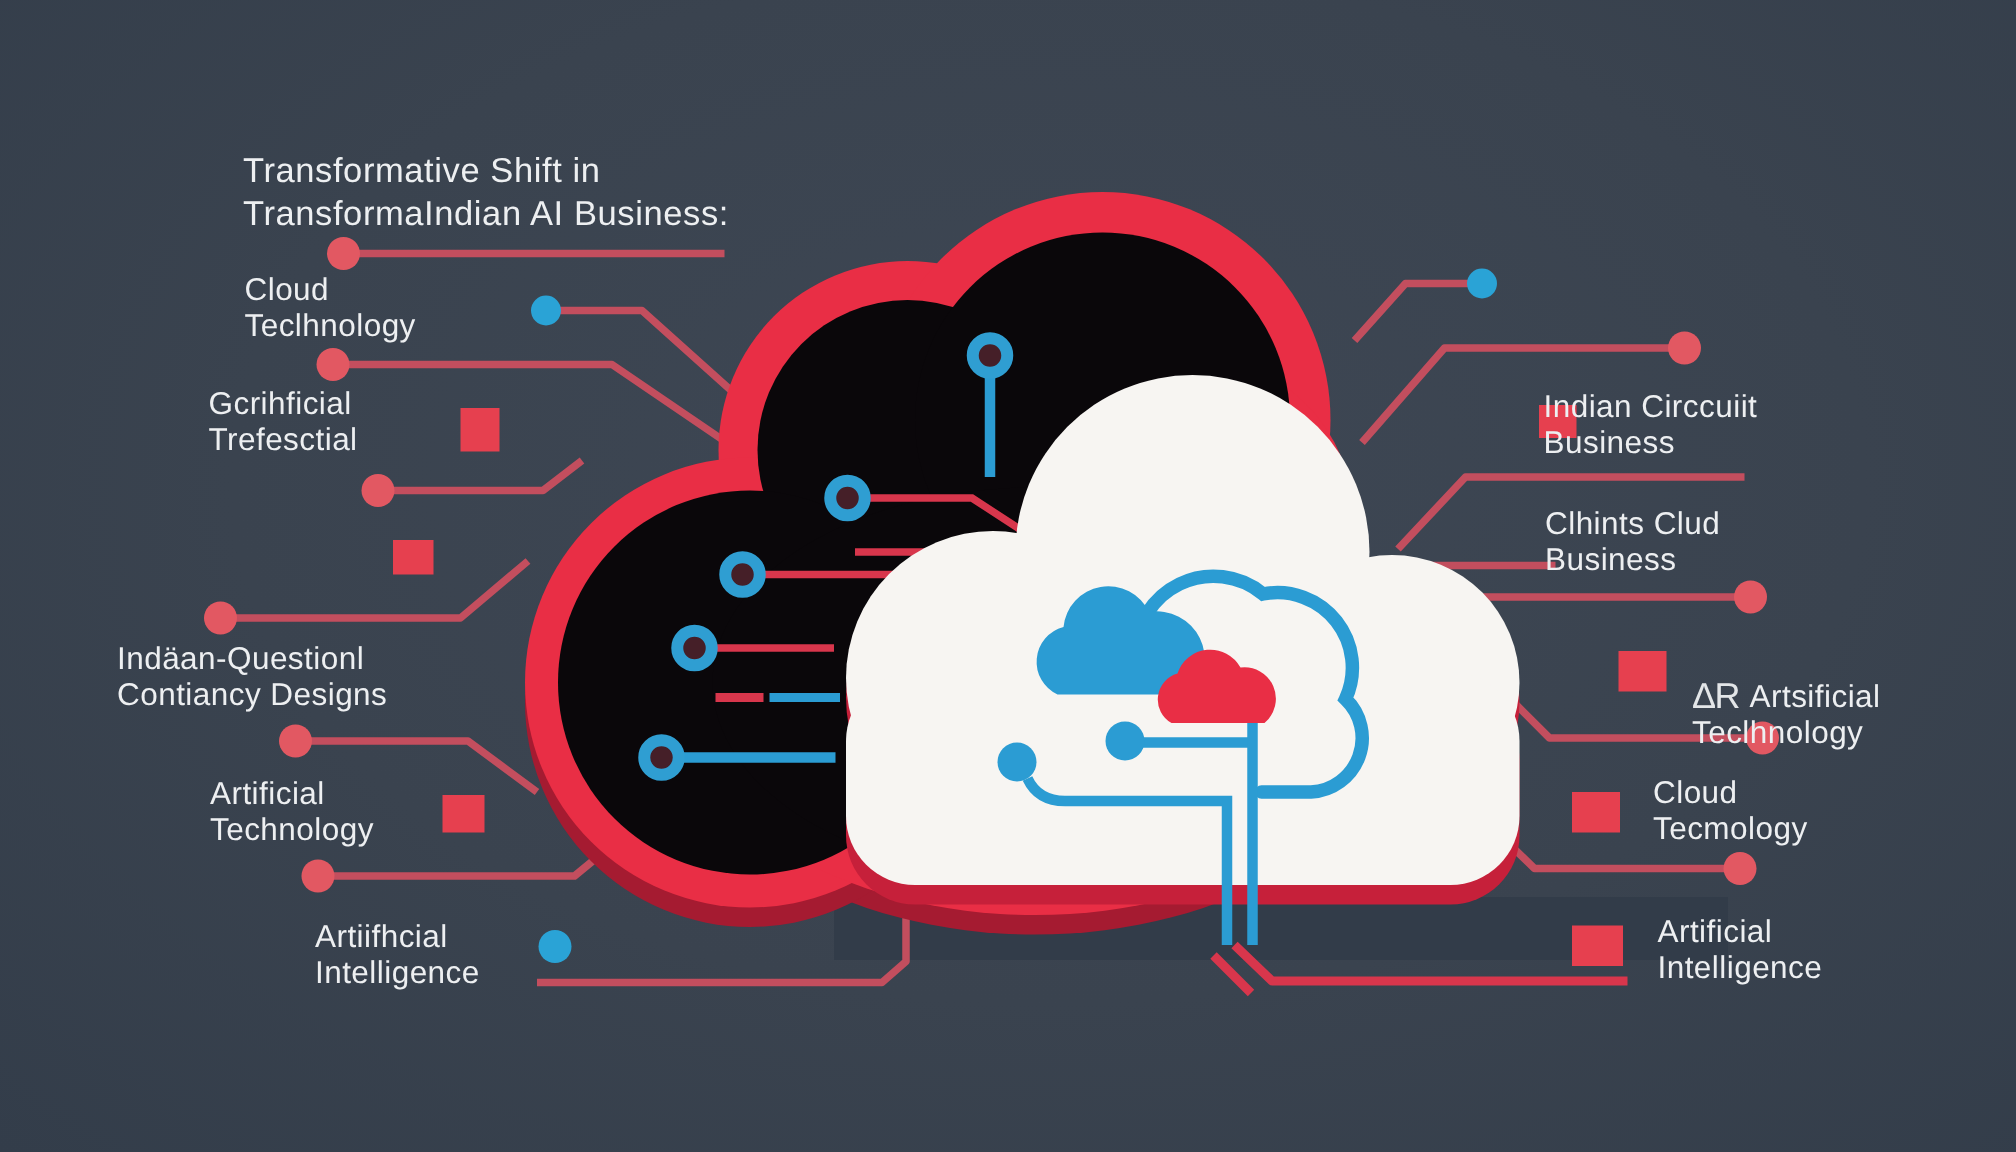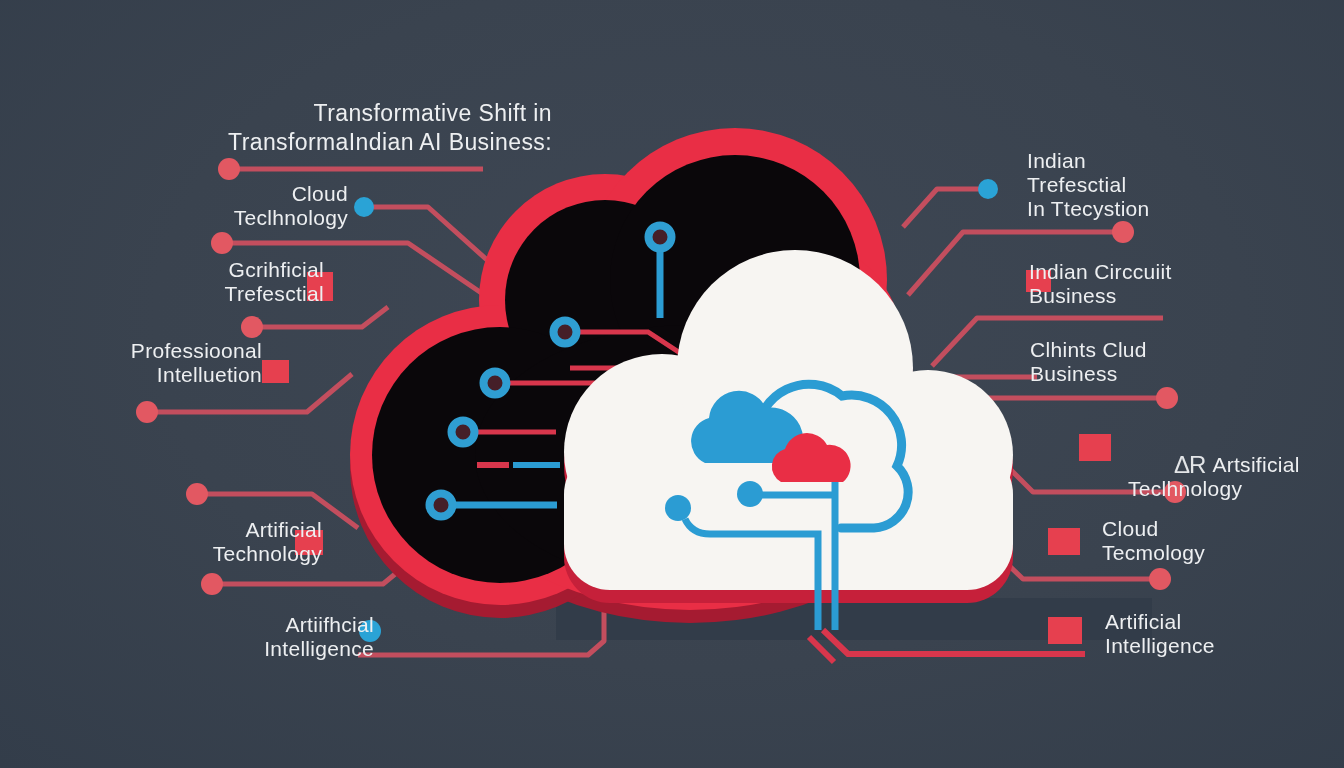--- a/index.html
+++ b/index.html
@@ -6,23 +6,23 @@
   .stage{
     position:relative;width:1344px;height:768px;overflow:hidden;
     background:radial-gradient(ellipse at 52% 42%, #3e4754 0%, #3a434f 55%, #333d4a 100%);
     font-family:"Liberation Sans", sans-serif;
   }
   .art{position:absolute;left:0;top:0;width:1344px;height:768px;}
   .lbl{
     position:absolute;color:#edeff1;font-size:21px;line-height:1.14;
     letter-spacing:.3px;white-space:pre-line;
   }
-  .c{text-align:right;}
+  .c{text-align:left;}
   .title{font-size:23px;line-height:1.28;letter-spacing:.4px;}
-  .glyph{display:inline-block;margin-right:7px;font-size:24px;letter-spacing:-1px;transform:translateY(1px);opacity:.95;margin-left:46px;}
+  .glyph{display:inline-block;margin-right:7px;font-size:24px;letter-spacing:-1px;transform:translateY(1px);opacity:.95;}
 </style>
 </head>
 <body>
 
 <div class="stage">
 
 <svg class="art" viewBox="0 0 1344 768">
 
   <rect x="556" y="598" width="596" height="42" fill="#323c49"></rect>
 
@@ -138,30 +138,27 @@
   </g>
 </svg>
 
 <div class="lbl c title" style="left:162px;top:99px;width:390px">Transformative Shift in
 TransformaIndian AI Business:</div>
 
 <div class="lbl c" style="left:163px;top:182px;width:185px">Cloud
 Teclhnology</div>
 <div class="lbl c" style="left:139px;top:258px;width:185px">Gcrihficial
 Trefesctial</div>
-<div class="lbl c" style="left:82px;top:339px;width:180px">Professioonal
-Intelluetion</div>
+<div class="lbl c" style="left:78px;top:428px;width:210px">Indäan-Questionl
+Contiancy Designs</div>
 <div class="lbl c" style="left:140px;top:518px;width:182px">Artificial
 Technology</div>
-<div class="lbl c" style="left:192px;top:613px;width:182px">Artiifhcial
+<div class="lbl c" style="left:210px;top:613px;width:182px">Artiifhcial
 Intelligence</div>
 
-<div class="lbl" style="left:1027px;top:149px;width:220px">Indian
-Trefesctial
-In Ttecystion</div>
 <div class="lbl" style="left:1029px;top:260px;width:220px">Indian Circcuiit
 Business</div>
 <div class="lbl" style="left:1030px;top:338px;width:220px">Clhints Clud
 Business</div>
 <div class="lbl" style="left:1128px;top:426px;width:220px">
   <span class="glyph">ΔR</span><span>Artsificial
 Teclhnology</span>
 </div>
 <div class="lbl" style="left:1102px;top:517px;width:200px">Cloud
 Tecmology</div>

